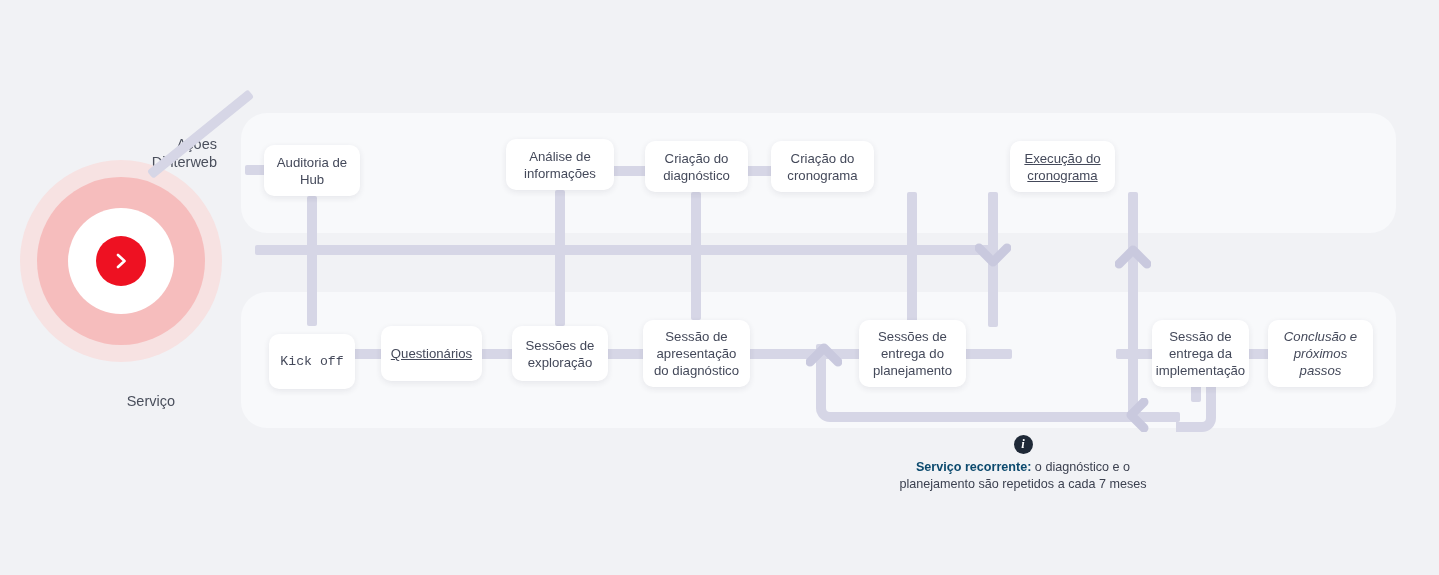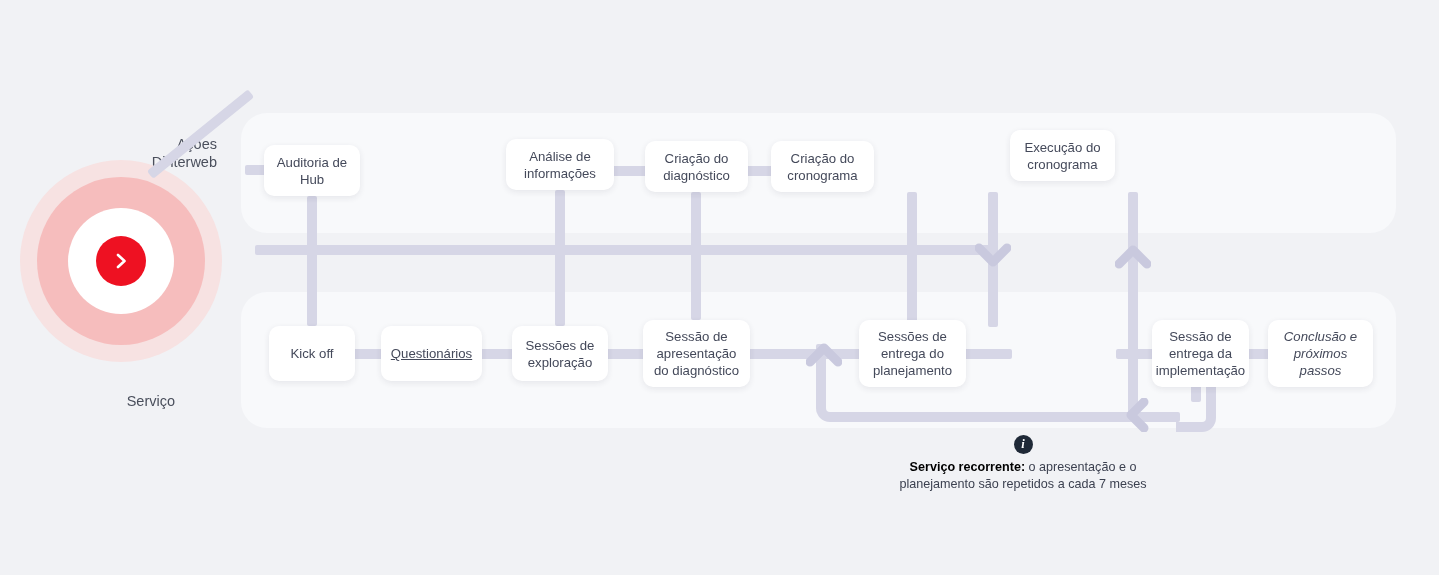--- a/index.html
+++ b/index.html
@@ -129,21 +129,21 @@
     font-style: italic;
     font-family: "Liberation Serif", serif;
     line-height: 19px;
   }
   #note-text {
     margin-top: 5px;
     font-size: 12.6px;
     line-height: 17px;
     color: #3c4150;
   }
-  #note-text b { font-weight: bold; color: #000000; }
+  #note-text b { font-weight: bold; color: #0c4a6e; }
 </style>
 </head>
 <body>
 
 <div id="stage">
 
   <div class="lane-panel" id="lane-top"></div>
   <div class="lane-panel" id="lane-bottom"></div>
 
   <div class="lane-label" id="label-acoes">Ações
@@ -212,41 +212,41 @@
   </div>
 
   <div class="node" style="left:506px;  top:139px; width:108px; height:51px;">Análise de
 informações</div>
   <div class="node" style="left:264px;  top:145px; width:96px;  height:51px;">Auditoria de
 Hub</div>
   <div class="node" style="left:645px;  top:141px; width:103px; height:51px;">Criação do
 diagnóstico</div>
   <div class="node" style="left:771px;  top:141px; width:103px; height:51px;">Criação do
 cronograma</div>
-  <div class="node" style="left:1010px; top:130px; width:105px; height:51px;">Execução do
+  <div class="node" style="left:1010px; top:141px; width:105px; height:51px;text-decoration:underline;">Execução do
 cronograma</div>
 
-  <div class="node" style="left:269px;  top:326px; width:86px;  height:55px;">Kick off</div>
+  <div class="node" style="left:269px;  top:334px; width:86px;  height:55px;font-family:Liberation Mono, monospace;">Kick off</div>
   <div class="node" style="left:381px;  top:326px; width:101px; height:55px;text-decoration:underline;">Questionários</div>
   <div class="node" style="left:512px;  top:326px; width:96px;  height:55px;">Sessões de
 exploração</div>
   <div class="node" style="left:643px;  top:320px; width:107px; height:67px;">Sessão de
 apresentação
 do diagnóstico</div>
   <div class="node" style="left:859px;  top:320px; width:107px; height:67px;">Sessões de
 entrega do
 planejamento</div>
   <div class="node" style="left:1152px; top:320px; width:97px;  height:67px;">Sessão de
 entrega da
 implementação</div>
   <div class="node" style="left:1268px; top:320px; width:105px; height:67px;font-style:italic;">Conclusão e
 próximos
 passos</div>
 
   <div id="note-wrap">
     <div id="note-icon">i</div>
     <div id="note-text">
-      <b>Serviço recorrente:</b><span> o apresentação e o</span><br>
+      <b>Serviço recorrente:</b><span> o diagnóstico e o</span><br>
       <span>planejamento são repetidos a cada 7 meses</span>
     </div>
   </div>
 
 </div>
 
 </body></html>

